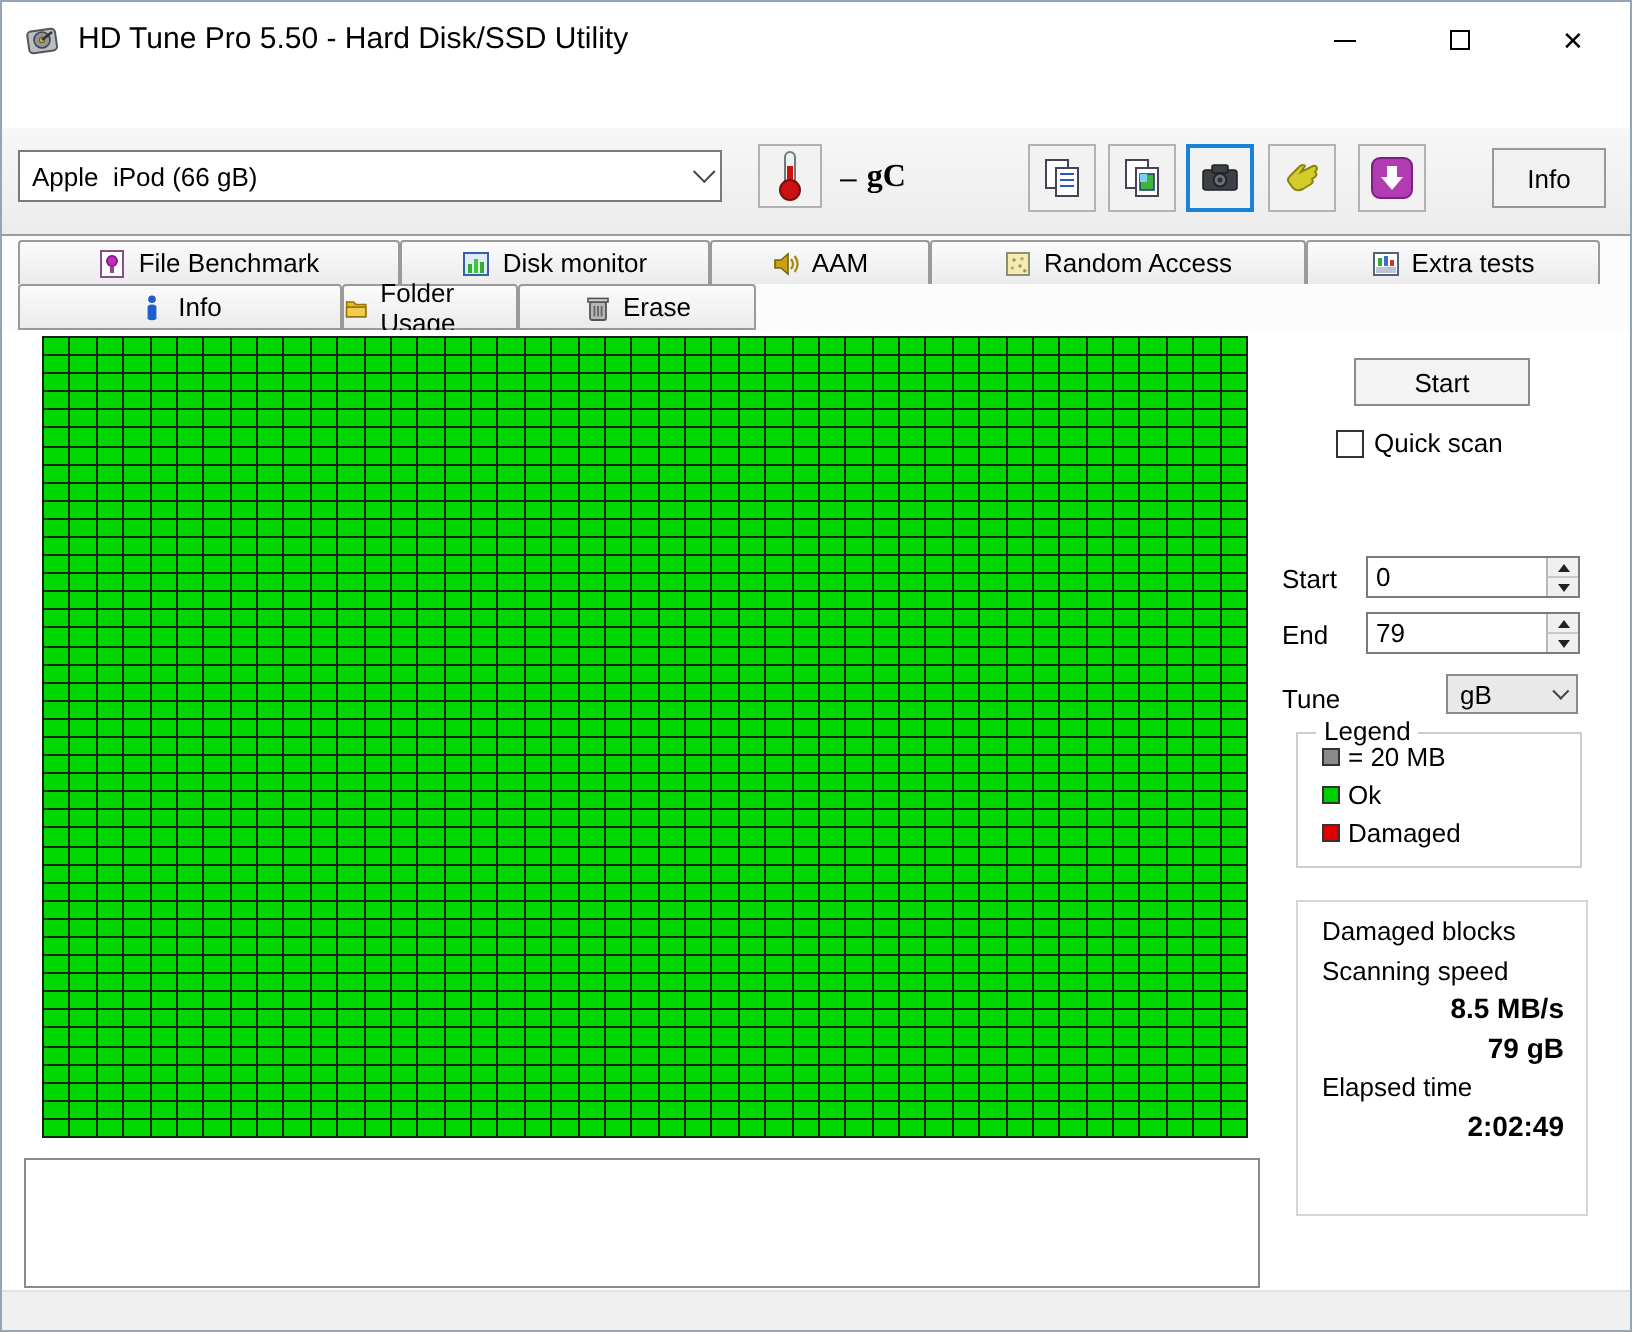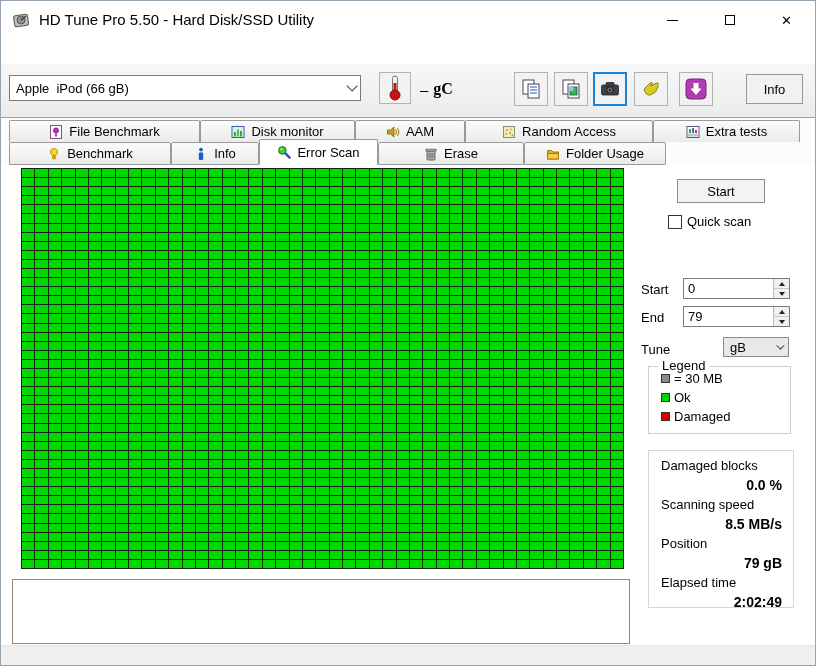--- a/index.html
+++ b/index.html
@@ -211,56 +211,41 @@
             <rect x="3" y="4" width="2" height="4" fill="#2fae2f"></rect>
             <rect x="6" y="3" width="2" height="5" fill="#3a6bd6"></rect>
             <rect x="9" y="5" width="2" height="3" fill="#cc3333"></rect>
           </svg>
         <span>Extra tests</span>
       </div>
     </div>
     <div class="tab-row row2">
       <div class="tab">
         <svg class="tab-ico" viewBox="0 0 14 14">
-            <circle cx="7" cy="5" r="3.6" fill="#ffd816" stroke="#a8860c" stroke-width="0.8"></circle>
-            <rect x="5.6" y="8.6" width="2.8" height="3.4" rx="0.6" fill="#d8b012" stroke="#8a6e08" stroke-width="0.6"></rect>
-          </svg>
-        <span>Benchmark</span>
-      </div>
-      <div class="tab">
-        <svg class="tab-ico" viewBox="0 0 14 14">
             <circle cx="7" cy="2.6" r="1.9" fill="#1d5ecc"></circle>
             <path d="M4.8 6 q2.2-1.4 4.4 0 l0 6.5 q-2.2 1.2-4.4 0 Z" fill="#1d5ecc"></path>
           </svg>
         <span>Info</span>
       </div>
-      <div class="tab active">
+      <div class="tab">
         <svg class="tab-ico" viewBox="0 0 14 14">
-            <circle cx="5.4" cy="5.4" r="3.8" fill="#3ecb3e" stroke="#117711" stroke-width="1"></circle>
-            <circle cx="4.4" cy="4.2" r="1.1" fill="#a5efa5"></circle>
-            <line x1="8.6" y1="8.6" x2="12.6" y2="12.6" stroke="#2a4ccc" stroke-width="2.4" stroke-linecap="round"></line>
+            <path d="M1.5 3.5 L5.5 3.5 L7 5 L12.5 5 L12.5 12 L1.5 12 Z" fill="#e8b820" stroke="#9a7408" stroke-width="0.9"></path>
+            <path d="M1.5 6.5 L12.5 6.5 L12.5 12 L1.5 12 Z" fill="#f2cc4a" stroke="#9a7408" stroke-width="0.9"></path>
           </svg>
-        <span>Error Scan</span>
+        <span>Folder Usage</span>
       </div>
       <div class="tab">
         <svg class="tab-ico" viewBox="0 0 14 14">
             <rect x="3" y="4" width="8" height="9" rx="1" fill="#b6b6b6" stroke="#555" stroke-width="0.9"></rect>
             <rect x="2" y="2.2" width="10" height="1.8" fill="#cfcfcf" stroke="#555" stroke-width="0.8"></rect>
             <line x1="5.2" y1="6" x2="5.2" y2="11.2" stroke="#666" stroke-width="0.9"></line>
             <line x1="7" y1="6" x2="7" y2="11.2" stroke="#666" stroke-width="0.9"></line>
             <line x1="8.8" y1="6" x2="8.8" y2="11.2" stroke="#666" stroke-width="0.9"></line>
           </svg>
         <span>Erase</span>
-      </div>
-      <div class="tab">
-        <svg class="tab-ico" viewBox="0 0 14 14">
-            <path d="M1.5 3.5 L5.5 3.5 L7 5 L12.5 5 L12.5 12 L1.5 12 Z" fill="#e8b820" stroke="#9a7408" stroke-width="0.9"></path>
-            <path d="M1.5 6.5 L12.5 6.5 L12.5 12 L1.5 12 Z" fill="#f2cc4a" stroke="#9a7408" stroke-width="0.9"></path>
-          </svg>
-        <span>Folder Usage</span>
       </div>
     </div>
   </div>
 
   <div class="content">
 
     <div id="scan-grid" style="background: rgb(13, 38, 13); grid-template-columns: repeat(45, 1fr); grid-template-rows: repeat(44, 1fr);">
         <div style="background: rgb(0, 217, 0);"></div>
         <div style="background: rgb(0, 217, 0);"></div>
         <div style="background: rgb(0, 217, 0);"></div>
@@ -2280,38 +2265,36 @@
     <span class="field-label" style="left:640px; top:177px;">Tune</span>
     <div class="unit-select">
       <span>gB</span>
       <span class="chev" style="margin-left:auto;"></span>
     </div>
 
     <div class="legend-box">
       <span class="legend-title">Legend</span>
       <div class="legend-item">
         <span class="legend-sq" style="background: rgb(138, 138, 138);"></span>
-        <span>= 30 MB</span>
+        <span>= 20 MB</span>
       </div>
       <div class="legend-item">
         <span class="legend-sq" style="background: rgb(0, 208, 0);"></span>
         <span>Ok</span>
       </div>
       <div class="legend-item">
         <span class="legend-sq" style="background: rgb(224, 0, 0);"></span>
         <span>Damaged</span>
       </div>
     </div>
 
     <div class="stats-box">
       <div class="stat-label">Damaged blocks</div>
-      <div class="stat-value">0.0 %</div>
       <div class="stat-label">Scanning speed</div>
       <div class="stat-value">8.5 MB/s</div>
-      <div class="stat-label">Position</div>
       <div class="stat-value">79 gB</div>
       <div class="stat-label">Elapsed time</div>
       <div class="stat-value">2:02:49</div>
     </div>
 
     <div class="log-box"></div>
     <div class="bottom-strip"></div>
   </div>
 </div>
 

